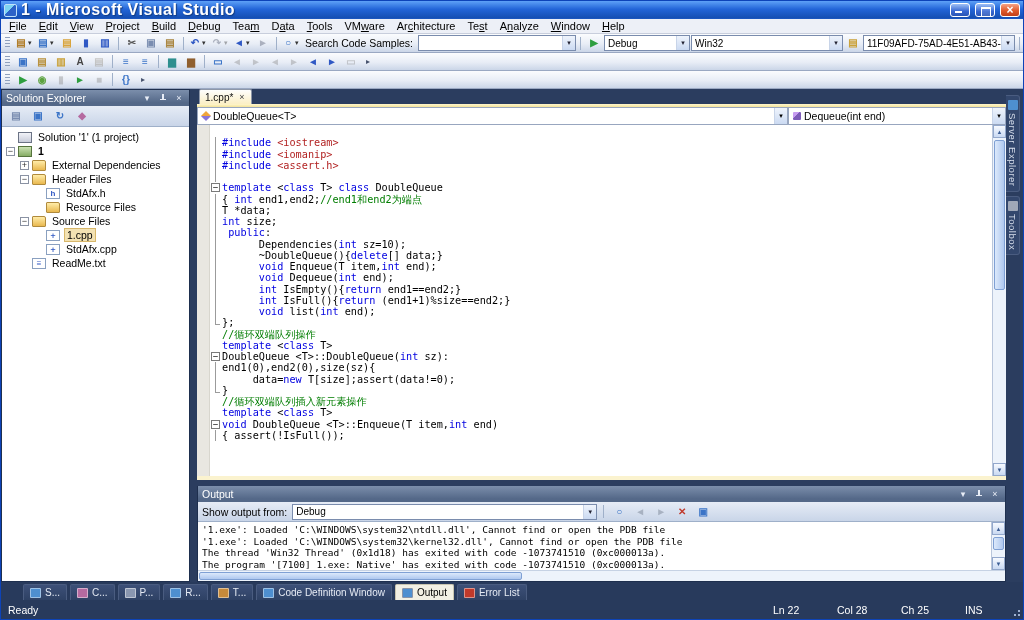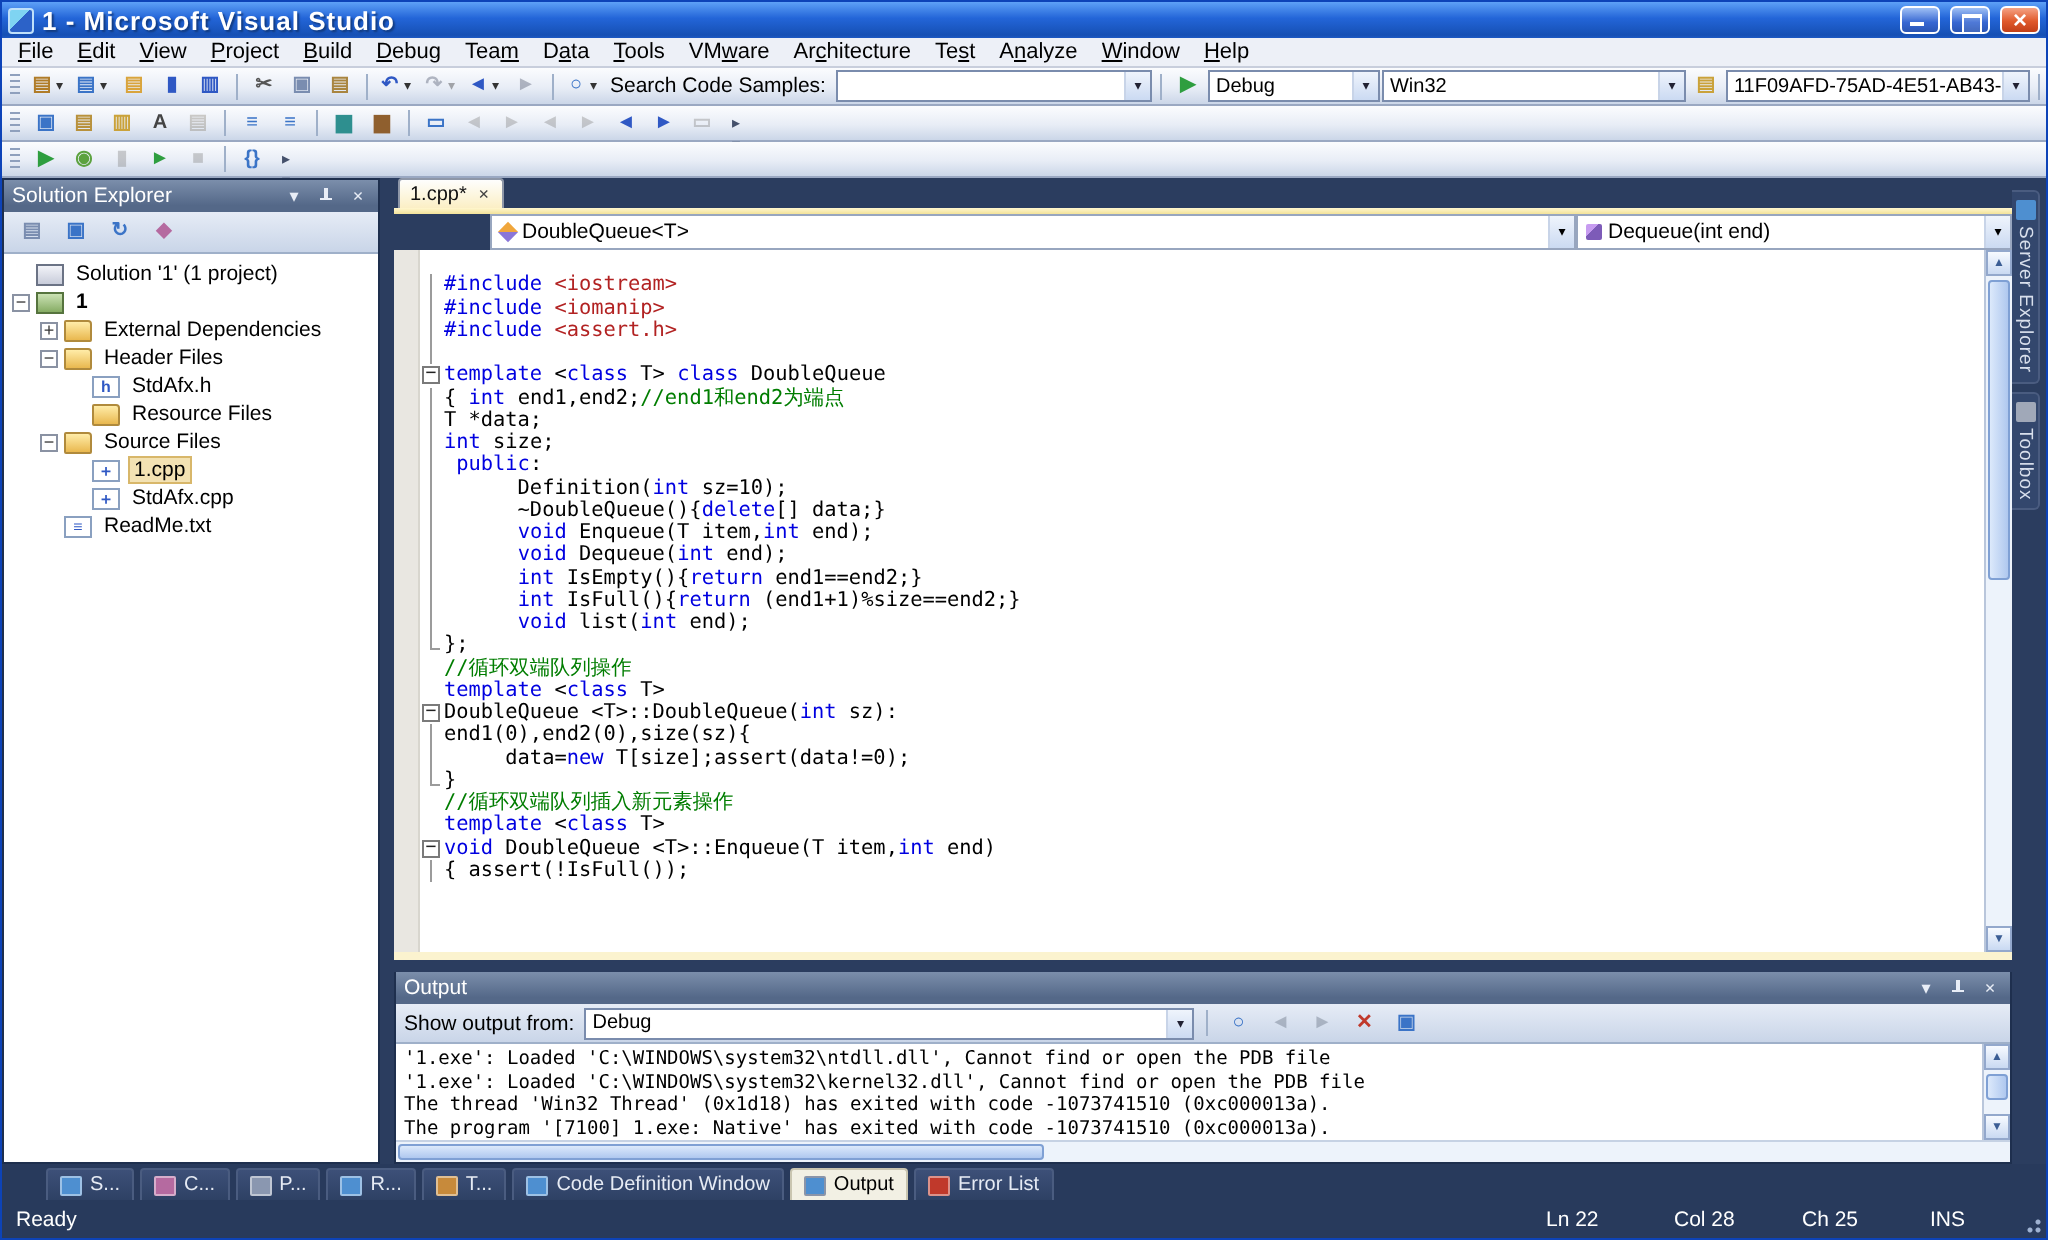--- a/index.html
+++ b/index.html
@@ -3,21 +3,21 @@
 <meta charset="utf-8">
 <style>
   * { box-sizing: border-box; margin: 0; padding: 0; }
   html,body { width:1024px; height:620px; overflow:hidden; }
   body { font-family:"Liberation Sans",sans-serif; font-size:11px; }
   .window { width:1024px; height:620px; display:flex; flex-direction:column; background:#2B3D5F; border:1px solid #0D43B8; }
 
   
   .titlebar { height:18px; flex:none; background:linear-gradient(#5EA1F7,#2365D8 45%,#1650B4 92%,#1D59C4); display:flex; align-items:center; padding:0 3px; gap:4px; }
   .app-icon { width:13px; height:13px; flex:none; background:linear-gradient(135deg,#7FD4F2 0 45%,#2C62C8 45% 100%); border:1px solid #BFE0FA; border-radius:2px; }
-  .title-text { color:#fff; font-weight:bold; font-size:13px; text-shadow:1px 1px 1px #123B80; flex:1; letter-spacing:.5px; }
+  .title-text { color:#fff; font-weight:bold; font-size:16px; text-shadow:1px 1px 1px #123B80; flex:1; letter-spacing:.5px; }
   .win-btn { width:20px; height:14px; flex:none; border:1px solid #fff; border-radius:3px; margin-left:1px; position:relative; }
   .win-btn.min { background:linear-gradient(#9FC0F5,#3767D2 60%,#2A55B4); }
   .win-btn.min::after { content:""; position:absolute; left:4px; bottom:3px; width:7px; height:2px; background:#fff; }
   .win-btn.max { background:linear-gradient(#9FC0F5,#3767D2 60%,#2A55B4); }
   .win-btn.max::after { content:""; position:absolute; left:5px; top:3px; width:8px; height:7px; border:1px solid #fff; border-top-width:2px; background:rgba(255,255,255,.12); }
   .win-btn.close { background:linear-gradient(#F5A284,#E05A2B 55%,#C23F17); }
   .win-btn.close::after { content:"×"; position:absolute; left:0; right:0; top:-1px; text-align:center; color:#fff; font-weight:bold; font-size:12px; line-height:14px; }
 
   
   .menubar { height:15px; flex:none; background:#EDF0F7; border-bottom:1px solid #C8CEDC; display:flex; align-items:center; padding-left:2px; }
@@ -66,21 +66,21 @@
   .tree-label.sel { background:#F3E2B3; border:1px solid #D8B76A; }
   .tree-label.bold { font-weight:bold; }
 
   
   .center { flex:1; min-width:0; display:flex; flex-direction:column; background:#2B3D5F; }
   .doc-tabs { height:15px; flex:none; display:flex; align-items:flex-end; padding-left:2px; }
   .doc-tab { height:15px; display:flex; align-items:center; gap:4px; padding:0 5px; background:linear-gradient(#FEFEFD,#FBEFC5); border:1px solid #8E97A8; border-bottom:none; border-radius:2px 2px 0 0; font-size:10px; color:#111; }
   .tab-close { width:9px; height:9px; line-height:8px; text-align:center; color:#444; font-size:9px; }
   .tab-close::after { content:"×"; }
   .tab-glow { height:3px; flex:none; background:linear-gradient(#FFF6CE,#F3E39A); }
-  .navbar { height:18px; flex:none; display:flex; background:#CBD6E8;margin-left:48px; }
+  .navbar { height:18px; flex:none; display:flex; background:#CBD6E8; }
   .nav-combo { height:18px; background:#fff; border:1px solid #98A6BF; display:flex; align-items:center; gap:3px; font-size:10.5px; padding:0 0 0 4px; overflow:hidden; }
   .nav-left { flex:1; min-width:0; }
   .nav-right { width:218px; flex:none; }
   .class-icon { width:8px; height:8px; flex:none; background:linear-gradient(135deg,#F0A63C 50%,#8A76D8 50%); transform:rotate(45deg) scale(.9); }
   .method-icon { width:8px; height:8px; flex:none; background:linear-gradient(135deg,#C79CF0 40%,#7D5BB8 40%); border-radius:1px; }
   .nav-combo .arr { margin-left:auto; width:13px; height:100%; flex:none; display:flex; align-items:center; justify-content:center; border-left:1px solid #C8D4E8; background:linear-gradient(#EFF4FC,#CBDAF2); }
   .nav-combo .arr::after { content:"▾"; font-size:7px; }
 
   .code-wrap { flex:1; min-height:0; display:flex; background:#fff; }
   .gutter { width:13px; flex:none; background:#E9E7E1; border-right:1px solid #D8D6CE; }
@@ -438,21 +438,21 @@
             <div class="code-line"><span class="fold"></span><span class="seg-p">&nbsp;</span></div>
             <div class="code-line"><span class="fold fl"></span><span class="seg-k">#include</span><span class="seg-p"> </span><span class="seg-s">&lt;iostream&gt;</span></div>
             <div class="code-line"><span class="fold fl"></span><span class="seg-k">#include</span><span class="seg-p"> </span><span class="seg-s">&lt;iomanip&gt;</span></div>
             <div class="code-line"><span class="fold fl"></span><span class="seg-k">#include</span><span class="seg-p"> </span><span class="seg-s">&lt;assert.h&gt;</span></div>
             <div class="code-line"><span class="fold fl"></span><span class="seg-p">&nbsp;</span></div>
             <div class="code-line"><span class="fold"><span class="fbox">−</span></span><span class="seg-k">template</span><span class="seg-p"> &lt;</span><span class="seg-k">class</span><span class="seg-p"> T&gt; </span><span class="seg-k">class</span><span class="seg-p"> DoubleQueue</span></div>
             <div class="code-line"><span class="fold fl"></span><span class="seg-p">{ </span><span class="seg-k">int</span><span class="seg-p"> end1,end2;</span><span class="seg-c">//end1和end2为端点</span></div>
             <div class="code-line"><span class="fold fl"></span><span class="seg-p">T *data;</span></div>
             <div class="code-line"><span class="fold fl"></span><span class="seg-k">int</span><span class="seg-p"> size;</span></div>
             <div class="code-line"><span class="fold fl"></span><span class="seg-p"> </span><span class="seg-k">public</span><span class="seg-p">:</span></div>
-            <div class="code-line"><span class="fold fl"></span><span class="seg-p">      Definition(</span><span class="seg-k">int</span><span class="seg-p"> sz=10);</span></div>
+            <div class="code-line"><span class="fold fl"></span><span class="seg-p">      Dependencies(</span><span class="seg-k">int</span><span class="seg-p"> sz=10);</span></div>
             <div class="code-line"><span class="fold fl"></span><span class="seg-p">      ~DoubleQueue(){</span><span class="seg-k">delete</span><span class="seg-p">[] data;}</span></div>
             <div class="code-line"><span class="fold fl"></span><span class="seg-p">      </span><span class="seg-k">void</span><span class="seg-p"> Enqueue(T item,</span><span class="seg-k">int</span><span class="seg-p"> end);</span></div>
             <div class="code-line"><span class="fold fl"></span><span class="seg-p">      </span><span class="seg-k">void</span><span class="seg-p"> Dequeue(</span><span class="seg-k">int</span><span class="seg-p"> end);</span></div>
             <div class="code-line"><span class="fold fl"></span><span class="seg-p">      </span><span class="seg-k">int</span><span class="seg-p"> IsEmpty(){</span><span class="seg-k">return</span><span class="seg-p"> end1==end2;}</span></div>
             <div class="code-line"><span class="fold fl"></span><span class="seg-p">      </span><span class="seg-k">int</span><span class="seg-p"> IsFull(){</span><span class="seg-k">return</span><span class="seg-p"> (end1+1)%size==end2;}</span></div>
             <div class="code-line"><span class="fold fl"></span><span class="seg-p">      </span><span class="seg-k">void</span><span class="seg-p"> list(</span><span class="seg-k">int</span><span class="seg-p"> end);</span></div>
             <div class="code-line"><span class="fold fe"></span><span class="seg-p">};</span></div>
             <div class="code-line"><span class="fold"></span><span class="seg-c">//循环双端队列操作</span></div>
             <div class="code-line"><span class="fold"></span><span class="seg-k">template</span><span class="seg-p"> &lt;</span><span class="seg-k">class</span><span class="seg-p"> T&gt;</span></div>
             <div class="code-line"><span class="fold"><span class="fbox">−</span></span><span class="seg-p">DoubleQueue &lt;T&gt;::DoubleQueue(</span><span class="seg-k">int</span><span class="seg-p"> sz):</span></div>

